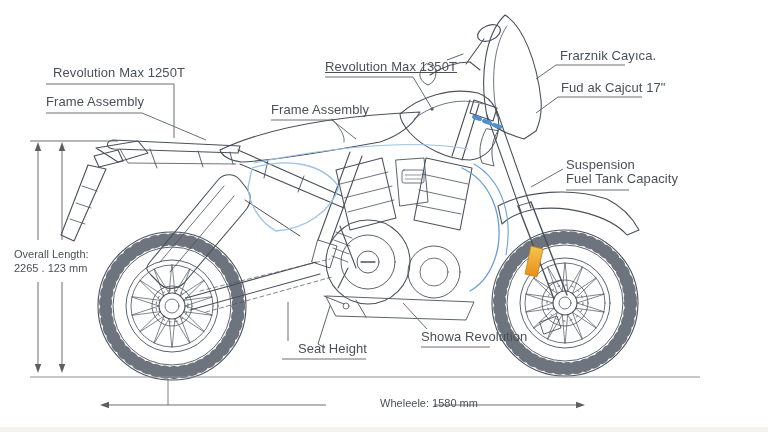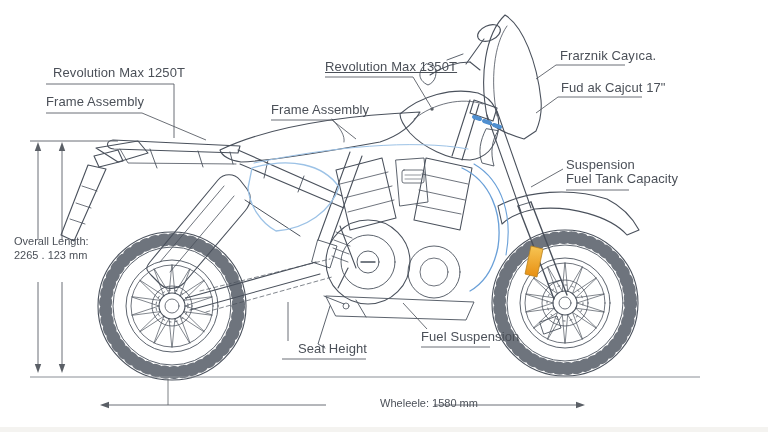--- a/index.html
+++ b/index.html
@@ -267,22 +267,22 @@
 <div class="lbl" style="left:46px;top:95px;">Frame Assembly</div>
 <div class="lbl" style="left:325px;top:60px;text-decoration:underline;">Revolution Max 1350T</div>
 <div class="lbl" style="left:271px;top:103px;">Frame Assembly</div>
 <div class="lbl" style="left:560px;top:49px;">Frarznik Cayıca.</div>
 <div class="lbl" style="left:561px;top:81px;">Fud ak Cajcut 17"</div>
 <div class="lbl lbl2" style="left:566px;top:158px;">
   <div>Suspension</div>
   <div>Fuel Tank Capacity</div>
 </div>
 <div class="lbl" style="left:298px;top:342px;">Seat Height</div>
-<div class="lbl" style="left:421px;top:330px;">Fuel Suspension</div>
-
-<div class="dim-text lbl2" style="left:14px;top:234px;">
+<div class="lbl" style="left:421px;top:330px;">Showa Revolution</div>
+
+<div class="dim-text lbl2" style="left:14px;top:247px;">
   <div>Overall Length:</div>
   <div>2265 . 123 mm</div>
 </div>
 <div class="dim-text wb" style="left:326px;top:397px;margin-left:48px;">Wheleele: 1580 mm</div>
 
 <div class="bottom-edge"></div>
 </div>
 
 </body></html>

